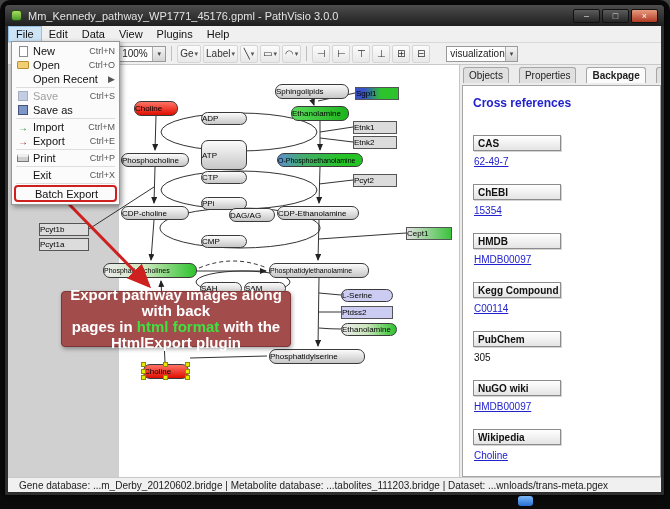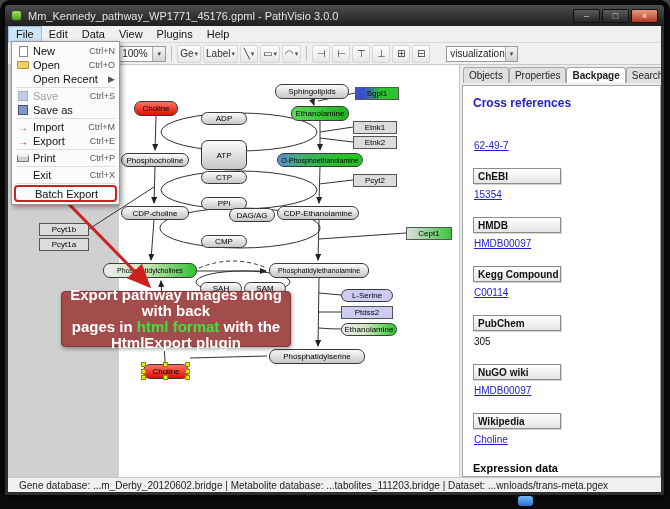--- a/index.html
+++ b/index.html
@@ -46,39 +46,39 @@
   .fm-item.disabled{color:#a0a0a0}
   .fm-item.disabled .ic{opacity:.45}
   .fm-item.highlighted{border:2px solid #cf2020;border-radius:4px;height:17px}
   .fm-sep{height:1px;background:#ddd;margin:1px 2px}
 
   
   .canvas{position:absolute;left:0;top:39px;width:451px;height:414px;background:#fff;overflow:hidden}
   .canvas-strip{position:absolute;left:0;top:0;width:111px;height:100%;background:#d0d0d0}
   .edges{position:absolute;left:0;top:0;z-index:5;pointer-events:none}
   .nodes{position:absolute;left:0;top:0;width:100%;height:100%;z-index:10}
-  .pnode{position:absolute;display:flex;align-items:center;justify-content:center;font-size:8px;color:#000;border:1px solid #3a3a3a;background:linear-gradient(#fbfbfb,#c7c7c7);white-space:nowrap}
+  .pnode{position:absolute;display:flex;align-items:center;font-size:8px;color:#000;border:1px solid #3a3a3a;background:linear-gradient(#fbfbfb,#c7c7c7);white-space:nowrap}
   .pnode.round{border-radius:7px}
   .pnode.gene{background:#dcdcdc;border-radius:0;border-color:#555}
   .pnode.style-red{background:linear-gradient(#ff7365,#df0d00)}
   .pnode.style-green{background:linear-gradient(90deg,#5bdb5b,#1cb31c)}
   .pnode.style-tealgreen{background:linear-gradient(90deg,#5b8fd0 0%,#43ad6d 30%,#26c326 75%)}
   .pnode.style-graygreen{background:linear-gradient(90deg,#ebebeb 0%,#cde6bd 45%,#2cc32c 100%)}
   .pnode.style-lavender{background:#ccccf2}
   .pnode.style-gene-bluegreen{background:linear-gradient(90deg,#3a52c8 0%,#3a52c8 20%,#2dc32d 60%)}
   .pnode.style-gene-graygreen{background:linear-gradient(90deg,#e0e0e0,#3cc33c)}
   .pnode.style-gene-lavender{background:#ccccf2}
   .handle{position:absolute;width:5px;height:5px;background:#e9e900;border:1px solid #8d8d00;z-index:12}
   .annotation{position:absolute;left:53px;top:226px;width:230px;height:56px;background:#a34c4c;border:1px solid #7c3636;border-radius:4px;color:#fff;font-weight:bold;font-size:15px;text-align:center;display:flex;flex-direction:column;justify-content:center;line-height:16px;box-shadow:1px 2px 4px rgba(0,0,0,.35);z-index:20}
   .annotation .hl{color:#3fe03f}
   .arrow-overlay{position:absolute;left:0;top:0;z-index:30;pointer-events:none}
 
   
   .panel{position:absolute;left:451px;top:39px;width:204px;height:414px;background:#ececec;border-left:1px solid #c6c6c6}
-  .tabs{display:flex;padding:2px 2px 0 3px;gap:0;height:18px}
+  .tabs{display:flex;padding:2px 2px 0 3px;gap:10px;height:18px}
   .tab{font-size:10px;padding:2px 5px;background:#e0e0e0;border:1px solid #a6a6a6;border-bottom:none;border-radius:3px 3px 0 0;color:#222;white-space:nowrap}
   .tab.active{background:#fbfbfb;font-weight:bold}
   .panel-body{position:absolute;left:2px;right:2px;top:20px;bottom:2px;background:#fff;border:1px solid #a6a6a6;overflow:hidden;padding:10px 0 0 10px}
   .bp-heading{color:#2222cc;font-weight:bold;font-size:12px;margin-bottom:25px}
   .bp-section{margin-bottom:11px}
   .db-box{width:88px;height:16px;border:1px solid #8c8c8c;background:linear-gradient(#ffffff,#e4e4e4);font-size:10px;font-weight:bold;display:flex;align-items:center;padding-left:4px;box-shadow:1px 1px 0 #d4d4d4;color:#111}
   .db-val{display:inline-block;margin:5px 0 6px 1px;font-size:10px;color:#2222cc;text-decoration:underline;cursor:pointer}
   .db-val.plain{color:#111;text-decoration:none;cursor:default}
   .bp-footer{font-weight:bold;font-size:11px;margin-top:3px;color:#000}
 
@@ -321,21 +321,21 @@
       <div class="panel">
         <div class="tabs">
             <div class="tab">Objects</div>
             <div class="tab">Properties</div>
             <div class="tab active">Backpage</div>
             <div class="tab">Search</div>
           </div>
         <div class="panel-body">
           <div class="bp-heading">Cross references</div>
           <div>
-              <div class="bp-section"><a class="db-val">62-49-7</a></div>
+              <div class="bp-section"><div class="db-box">CAS</div><a class="db-val">62-49-7</a></div>
               <div class="bp-section"><div class="db-box">ChEBI</div><a class="db-val">15354</a></div>
               <div class="bp-section"><div class="db-box">HMDB</div><a class="db-val">HMDB00097</a></div>
               <div class="bp-section"><div class="db-box">Kegg Compound</div><a class="db-val">C00114</a></div>
               <div class="bp-section"><div class="db-box">PubChem</div><a class="db-val plain">305</a></div>
               <div class="bp-section"><div class="db-box">NuGO wiki</div><a class="db-val">HMDB00097</a></div>
               <div class="bp-section"><div class="db-box">Wikipedia</div><a class="db-val">Choline</a></div>
             </div>
           <div class="bp-footer">Expression data</div>
         </div>
       </div>

